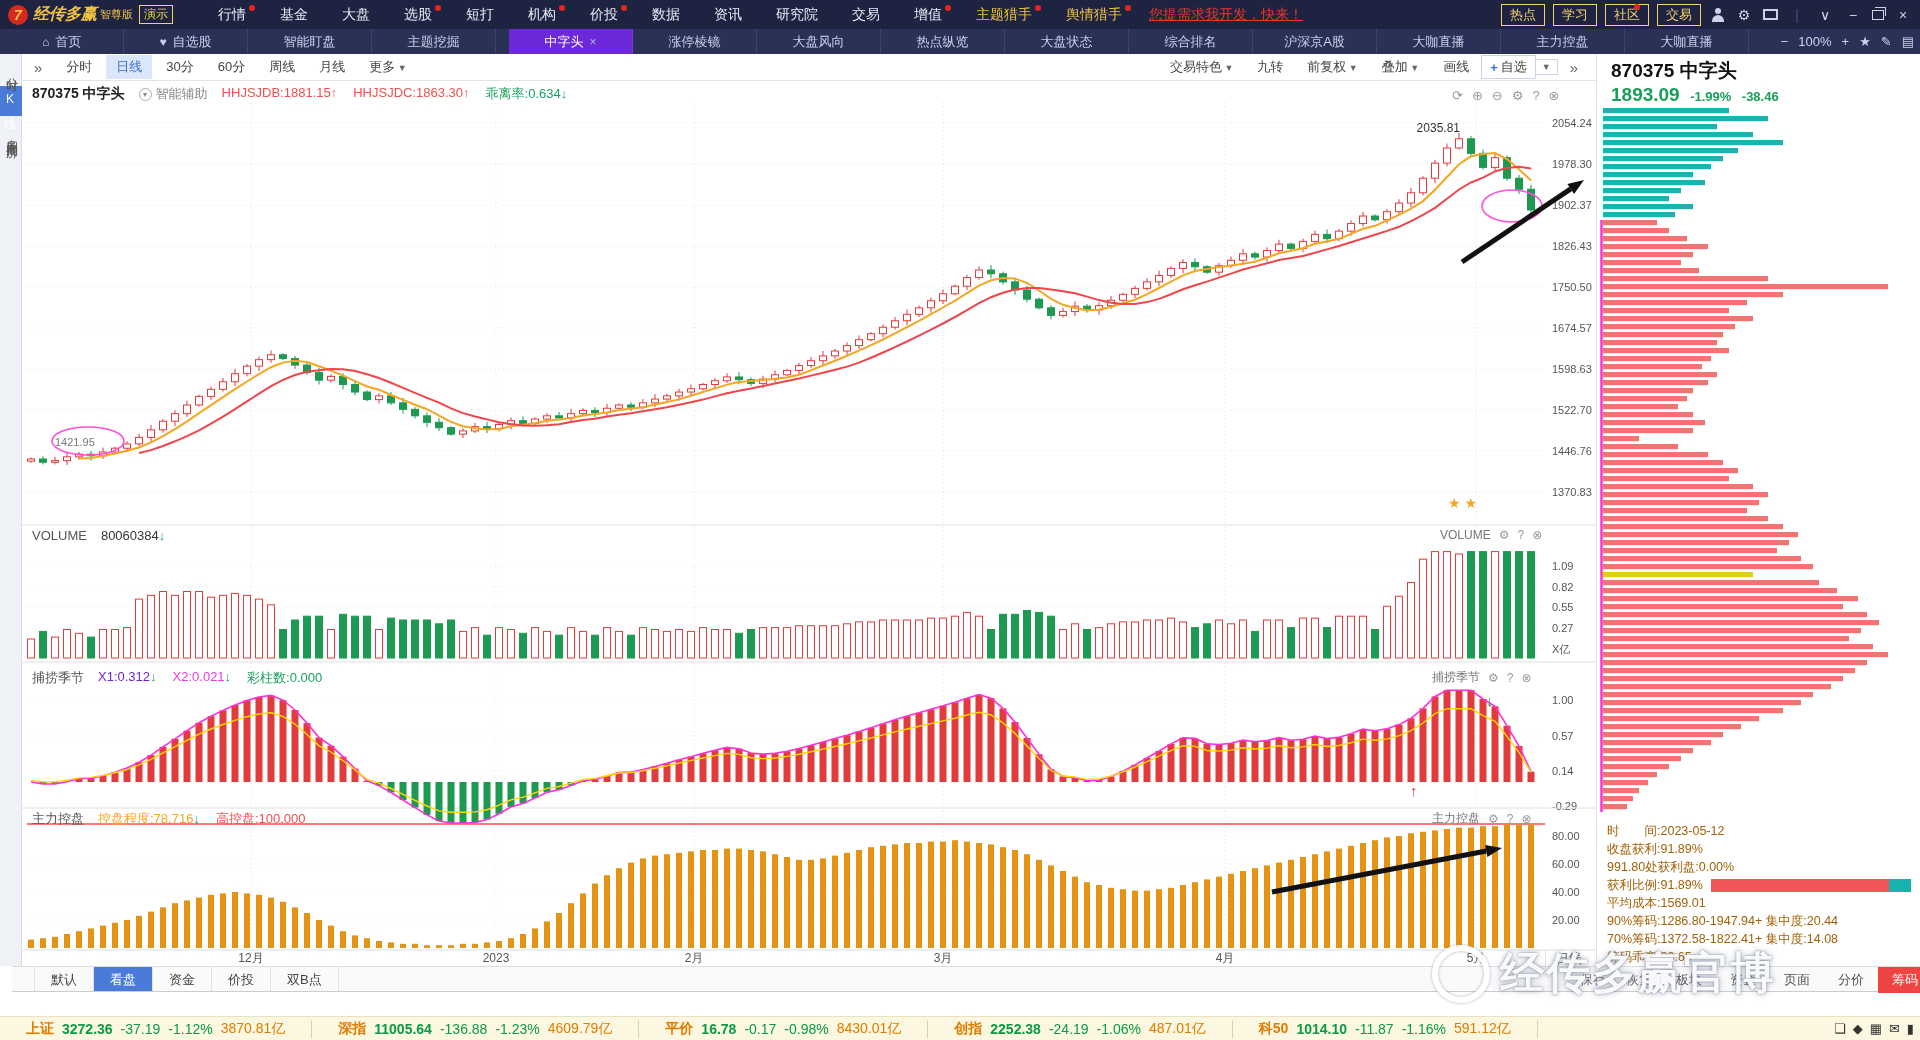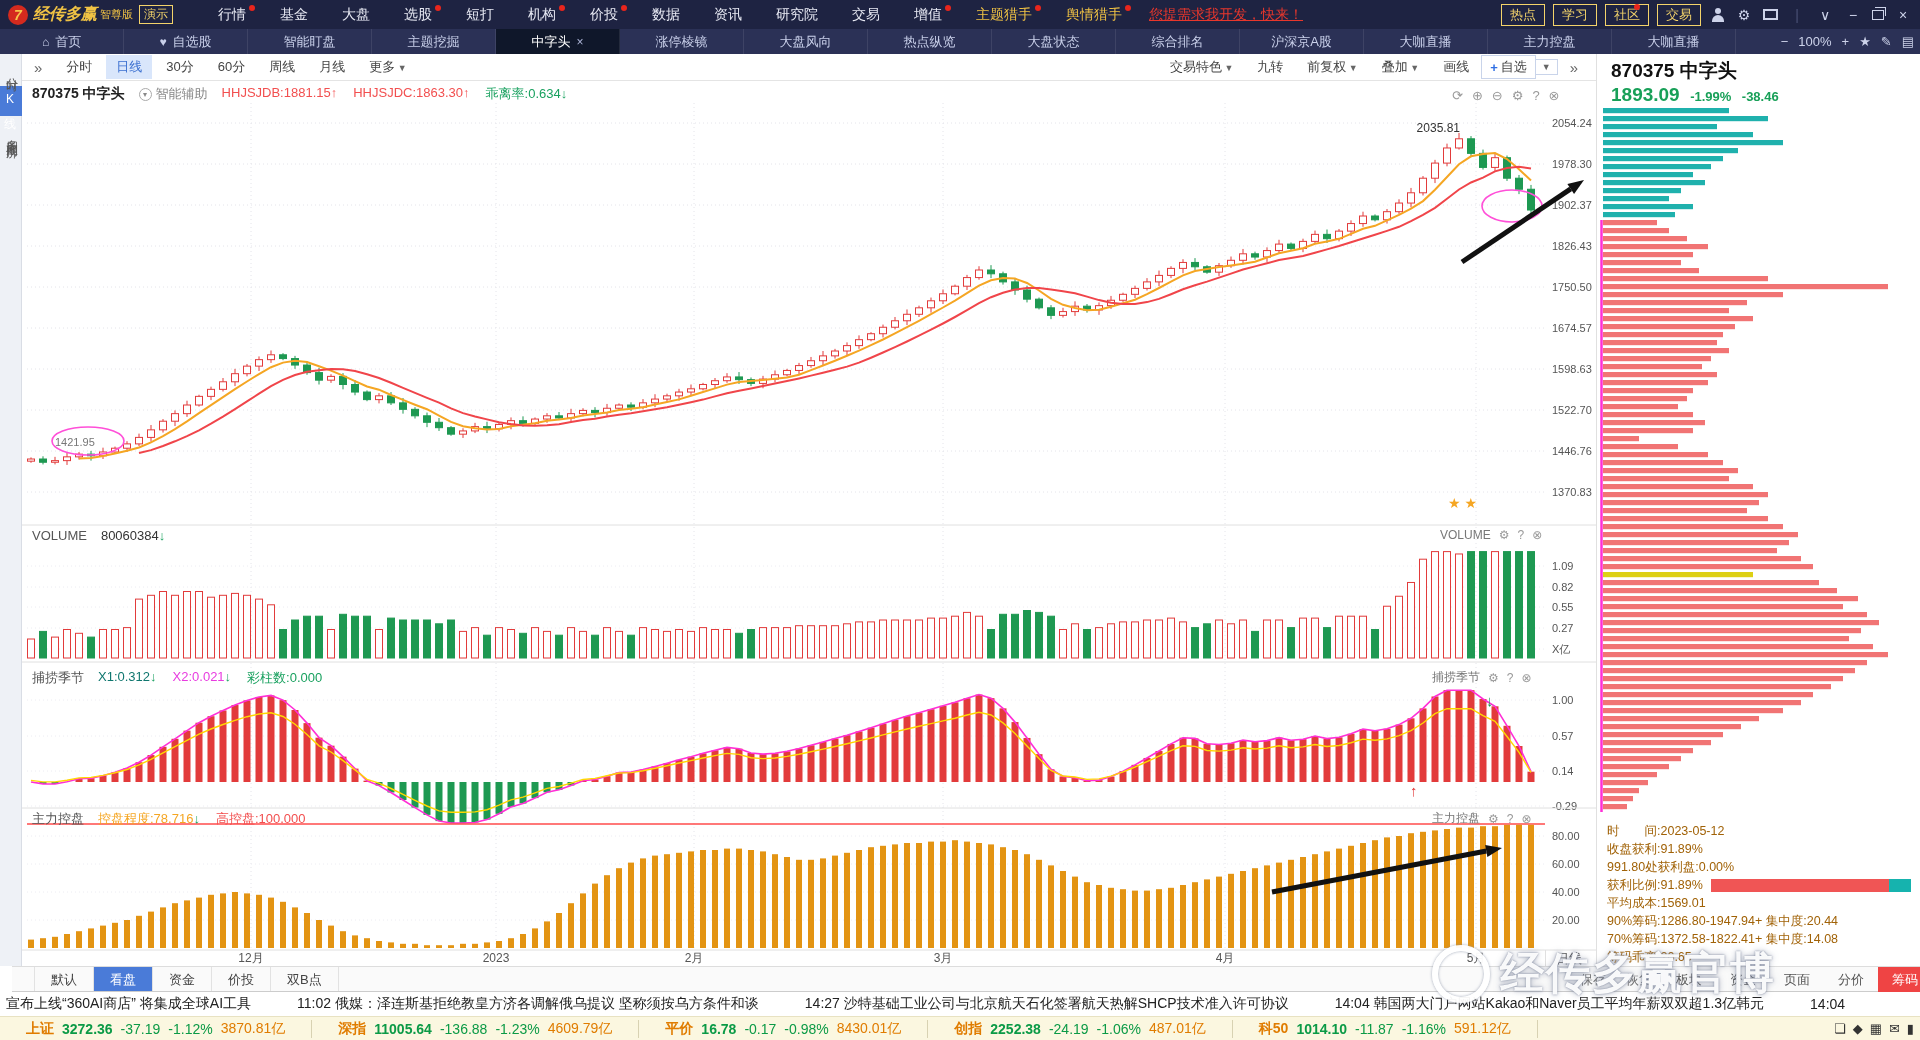--- a/index.html
+++ b/index.html
@@ -32,21 +32,21 @@
     border-radius:6px 6px 0 0; background:#cdd3ea; }
   .rect-ic { width:15px; height:11px; border:2px solid #cdd3ea; cursor:pointer; }
   .restore-ic { width:12px; height:10px; border:1.5px solid #cdd3ea; position:relative; cursor:pointer; }
   .restore-ic::before { content:""; position:absolute; left:2px; top:-4px; width:10px; height:8px;
     border:1.5px solid #cdd3ea; border-bottom:none; border-left:none; }
   
   #tabrow { position:absolute; left:0; top:29px; width:1920px; height:25px; background:#2b3156;
     display:flex; color:#c9d0ea; font-size:13px; z-index:5; }
   .ws-tab { flex:0 0 124px; display:flex; align-items:center; justify-content:center; gap:6px;
     border-right:1px solid rgba(255,255,255,.09); cursor:pointer; white-space:nowrap; }
-  .ws-tab.active { background:#0f172a; color:#fff; }
+  .ws-tab.active { background:#6d28d9; color:#fff;margin-left:13px; }
   .ws-close { font-size:12px; color:#aeb6d8; cursor:pointer; }
   #tabrow-right { position:absolute; right:6px; top:0; height:25px; display:flex; align-items:center;
     gap:10px; color:#cdd3ea; font-size:13px; }
   #tabrow-right span { cursor:pointer; }
   
   #ptoolbar { position:absolute; left:22px; top:54px; width:1574px; height:27px; background:#fff;
     border-bottom:1px solid #e4e4e4; display:flex; align-items:center; font-size:13px; color:#444; z-index:4; }
   .pt-btn { padding:3px 10px; margin:0 2px; cursor:pointer; white-space:nowrap; }
   .pt-btn.active { background:#d9e6fb; color:#3a6fd0; }
   #ptool-right { position:absolute; right:6px; display:flex; align-items:center; }
@@ -997,21 +997,21 @@
   <div class="pane-right" style="left:1440px; top:528px;" id="vol-right">
       <span>VOLUME</span>
       <span class="mini-ic">⚙</span>
       <span class="mini-ic">?</span>
       <span class="mini-ic">⊗</span>
     </div>
 
   <div class="pane-header" style="left:32px; top:669px;">
     <span>捕捞季节</span>
     <span id="season-items" style="display:flex;gap:16px;">
-        <span><span style="color:#0f766e;">X1:0.312</span><span style="color:#19a15f;font-weight:bold;">↓</span></span>
+        <span><span style="color:#6d28d9;">X1:0.312</span><span style="color:#19a15f;font-weight:bold;">↓</span></span>
         <span><span style="color:#e83ce0;">X2:0.021</span><span style="color:#19a15f;font-weight:bold;">↓</span></span>
         <span><span style="color:#19a15f;">彩柱数:0.000</span></span>
       </span>
   </div>
   <div class="pane-right" style="left:1432px; top:669px;" id="season-right">
       <span>捕捞季节</span>
       <span class="mini-ic">⚙</span>
       <span class="mini-ic">?</span>
       <span class="mini-ic">⊗</span>
     </div>
@@ -1156,27 +1156,20 @@
       <div id="rtabs" style="display:flex;">
           <div class="rtab">板块</div>
           <div class="rtab">资金</div>
           <div class="rtab">页面</div>
           <div class="rtab">分价</div>
           <div class="rtab active">筹码</div>
         </div>
     </div>
   </div>
 
-  <div id="newsbar">
-      <span>宣布上线“360AI商店” 将集成全球AI工具</span>
-      <span>11:02 俄媒：泽连斯基拒绝教皇方济各调解俄乌提议 坚称须按乌方条件和谈</span>
-      <span>14:27 沙特基础工业公司与北京航天石化签署航天热解SHCP技术准入许可协议</span>
-      <span>14:04 韩国两大门户网站Kakao和Naver员工平均年薪双双超1.3亿韩元</span>
-      <span>14:04</span>
-    </div>
 
   <div id="indexbar">
     <div id="idx-groups" style="display:flex;">
         <div class="idx-group">
           <span class="idx-label">上证</span>
           <span class="idx-val">3272.36</span>
           <span class="idx-chg">-37.19</span>
           <span class="idx-pct">-1.12%</span>
           <span class="idx-amt">3870.81亿</span>
         </div>

